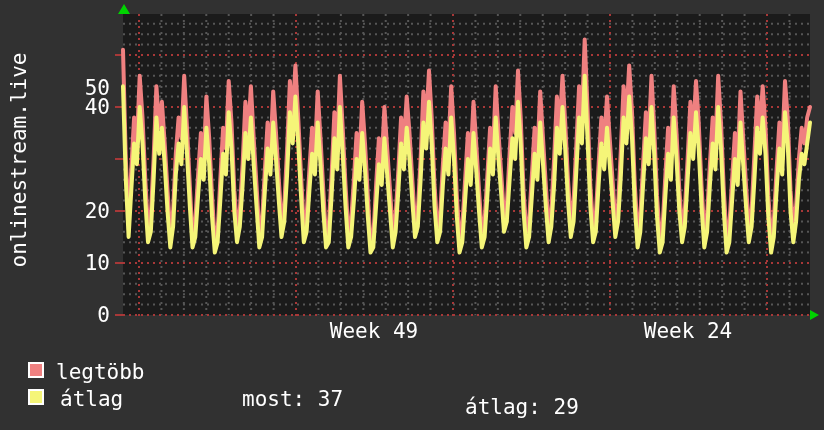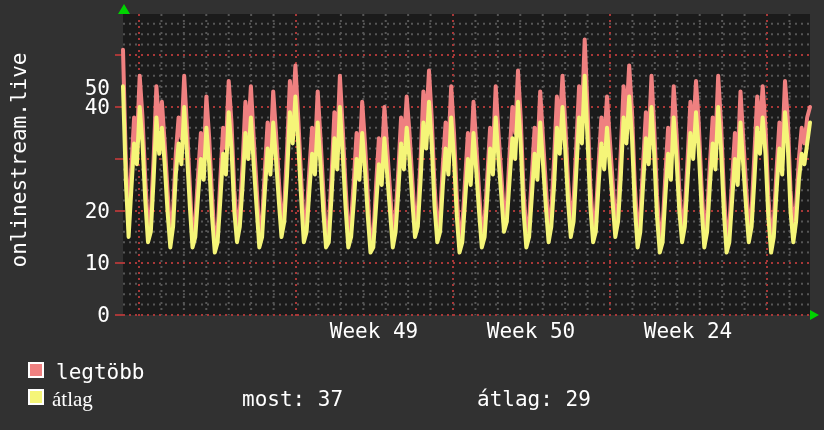--- a/index.html
+++ b/index.html
@@ -91,26 +91,25 @@
 
   <span class="lbl" style="left:19px;top:160px;transform:translate(-50%,-50%) rotate(-90deg);">onlinestream.live</span>
 
   <span class="lbl ylab" style="top:32px;margin-top:45px;">50</span>
   <span class="lbl ylab" style="top:96px;">40</span>
   <span class="lbl ylab" style="top:200px;">20</span>
   <span class="lbl ylab" style="top:252px;">10</span>
   <span class="lbl ylab" style="top:304px;">0</span>
 
   <span class="lbl wlab" style="left:304px;">Week 49</span>
-  <span class="lbl wlab" style="left:461px;">Week 50</span>
   <span class="lbl wlab" style="left:618px;">Week 24</span>
 
   <div>
     <span class="swatch" style="left: 28px; top: 362px; background: rgb(239, 128, 128);"></span>
     <span class="lbl" style="left:56px;top:361px;">legtöbb</span>
     <span class="swatch" style="left: 28px; top: 389px; background: rgb(245, 245, 120);"></span>
-    <span class="lbl" style="left:52px;top:388px;font-family:Liberation Serif, serif;">átlag</span>
+    <span class="lbl" style="left:60px;top:388px;">átlag</span>
   </div>
 
   <span class="lbl" style="left:242px;top:388px;">most: 37</span>
-  <span class="lbl" style="left:465px;top:388px;margin-left:12px;">átlag: 29</span>
+  <span class="lbl" style="left:465px;top:396px;">átlag: 29</span>
 
 </div>
 
 </body></html>

